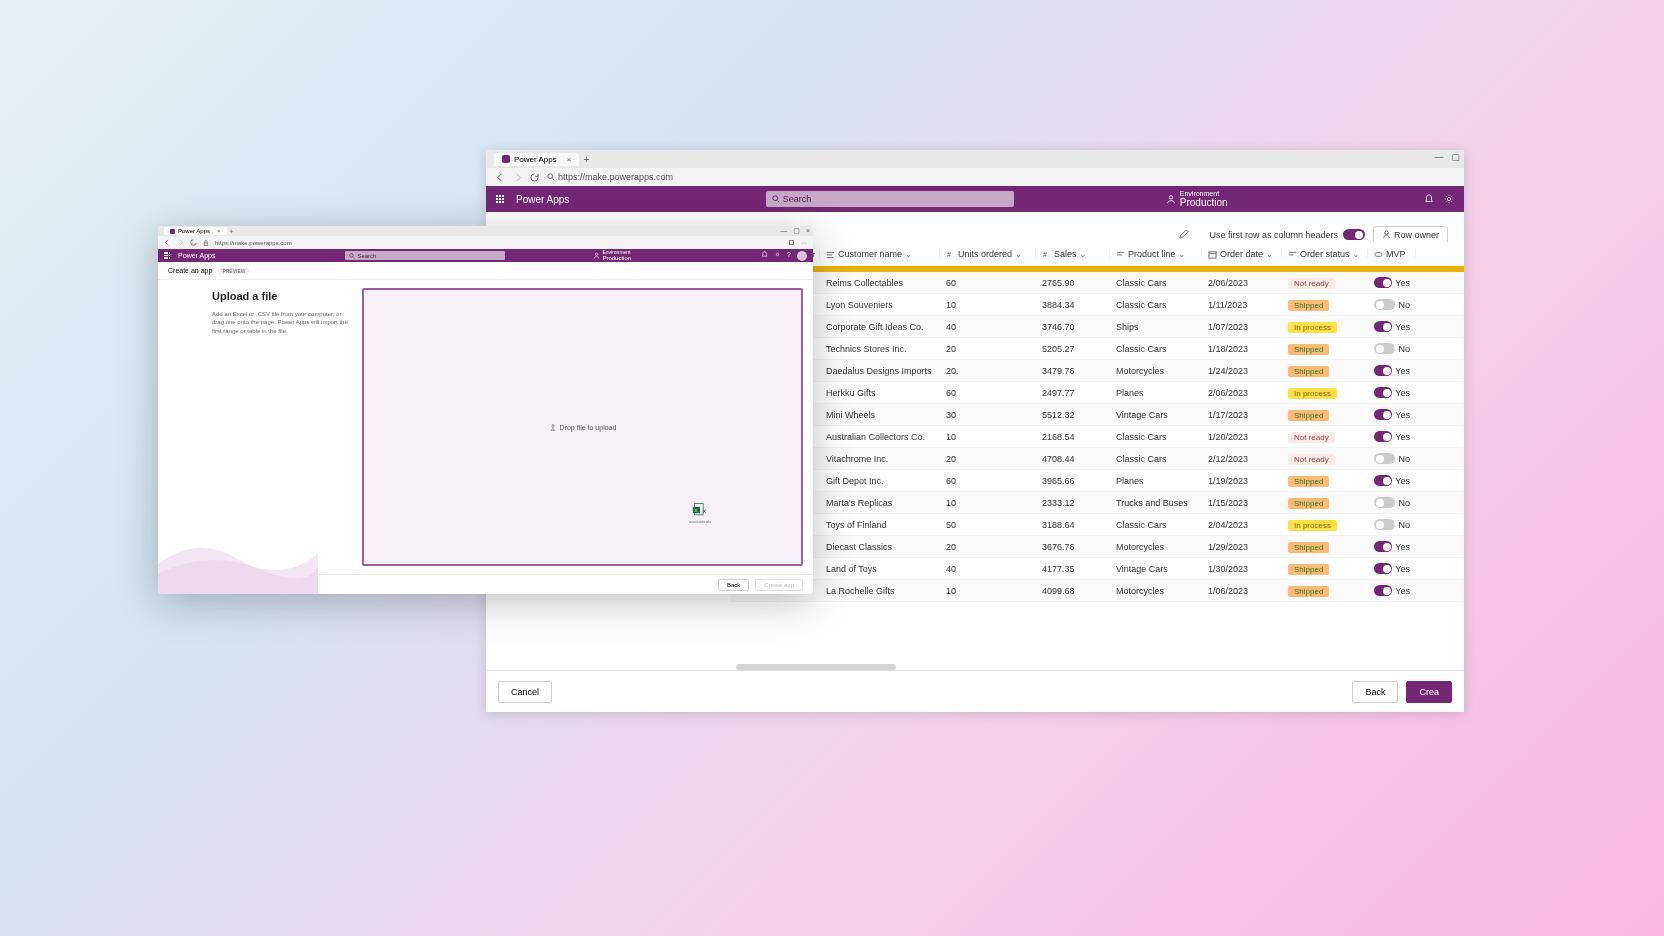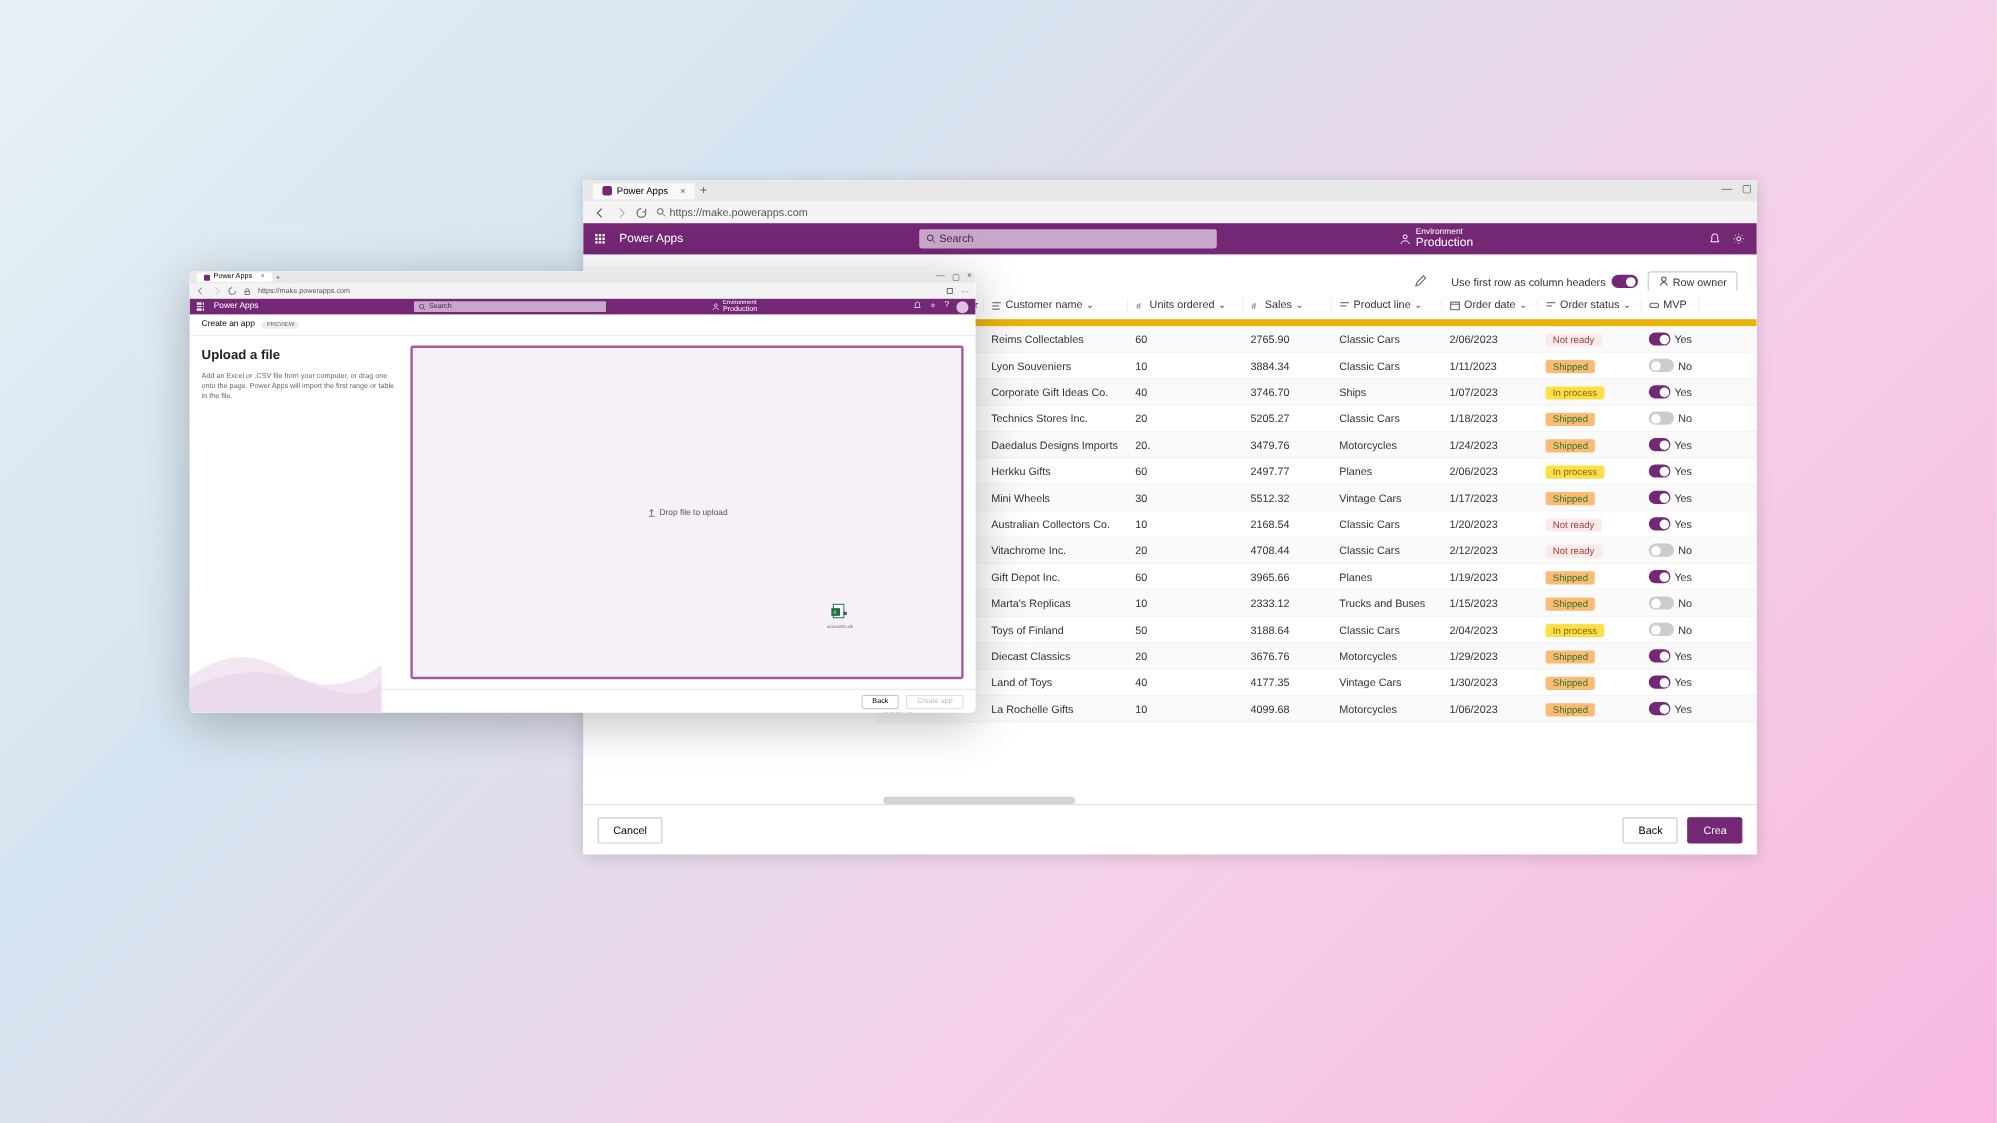--- a/index.html
+++ b/index.html
@@ -65,21 +65,21 @@
 .waffle-f span{width:1.5px;height:1.5px;background:#fff;}
 .search-f{margin-left:auto;width:160px;height:9px;background:#c8a8c8;border-radius:1px;display:flex;align-items:center;padding:0 4px;font-size:6px;color:#4a1a4a;gap:2px;}
 .env-f{display:flex;align-items:center;gap:2px;margin-left:80px;font-size:5px;line-height:1;}
 .icn-f{display:flex;gap:6px;margin-left:auto;font-size:7px;}
 .avatar{width:10px;height:10px;border-radius:50%;background:#e0c0e0;}
 
 .crumb{height:18px;display:flex;align-items:center;padding:0 10px;gap:6px;font-size:7px;border-bottom:1px solid #eee;}
 .preview-pill{font-size:5px;background:#eee;padding:0 4px;border-radius:6px;color:#666;}
 
 .main-f{display:flex;height:calc(100% - 54px - 20px);}
-.side-f{width:184px;padding:10px;}
+.side-f{width:160px;padding:10px;margin-left:44px;}
 .side-f h2{font-size:11px;font-weight:600;margin-bottom:8px;color:#222;}
 .side-f p{font-size:6px;color:#666;line-height:1.4;}
 .drop-f{flex:1;margin:8px 10px 8px 0;border:2px solid #9c5f9c;background:#f8f0f8;border-radius:2px;display:flex;flex-direction:column;align-items:center;justify-content:center;font-size:7px;color:#555;gap:2px;position:relative;}
 .drop-f .upl{display:flex;align-items:center;gap:3px;}
 .file-ico{position:absolute;right:90px;bottom:40px;display:flex;flex-direction:column;align-items:center;gap:1px;}
 .file-ico svg{width:16px;height:16px;}
 .file-ico span{font-size:4px;color:#666;}
 .wave-f{position:absolute;bottom:0;left:0;width:160px;height:70px;pointer-events:none;}
 
 .footer-f{height:20px;border-top:1px solid #e8e8e8;display:flex;align-items:center;padding:0 10px;gap:6px;}

